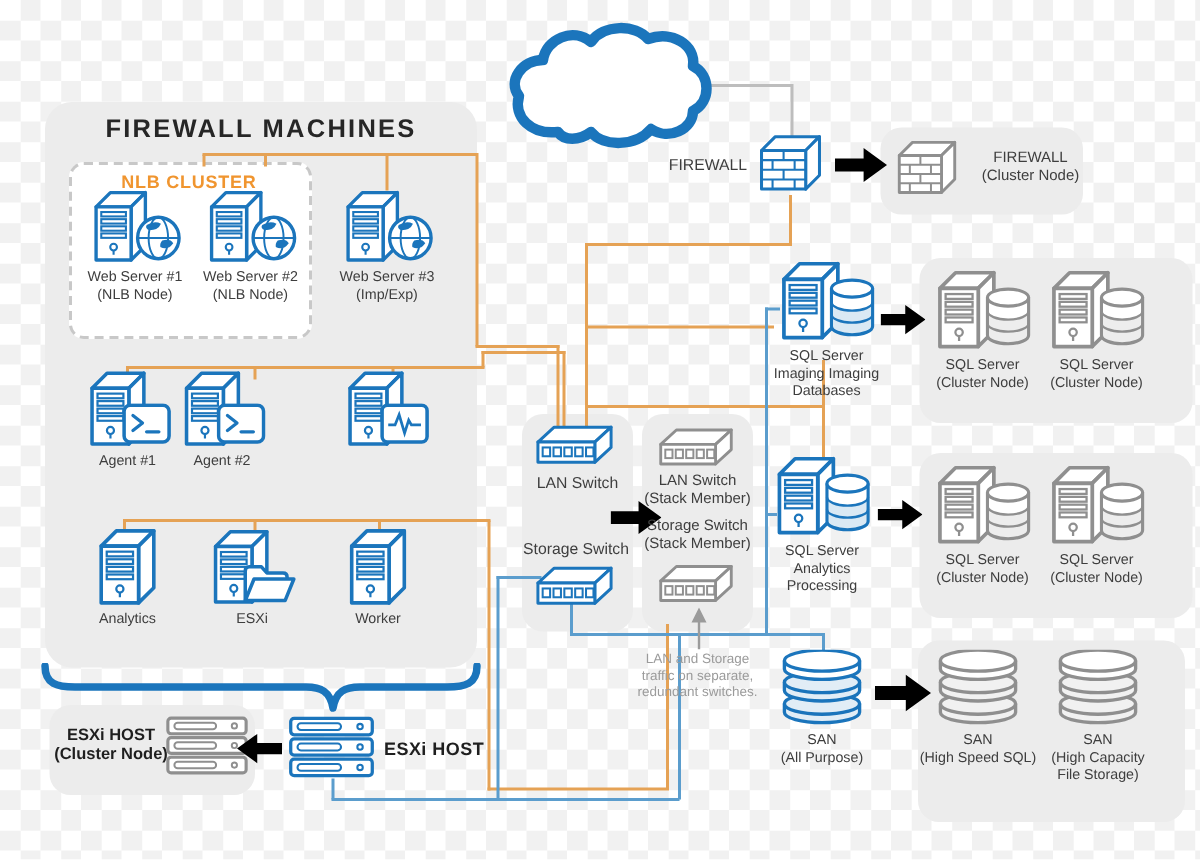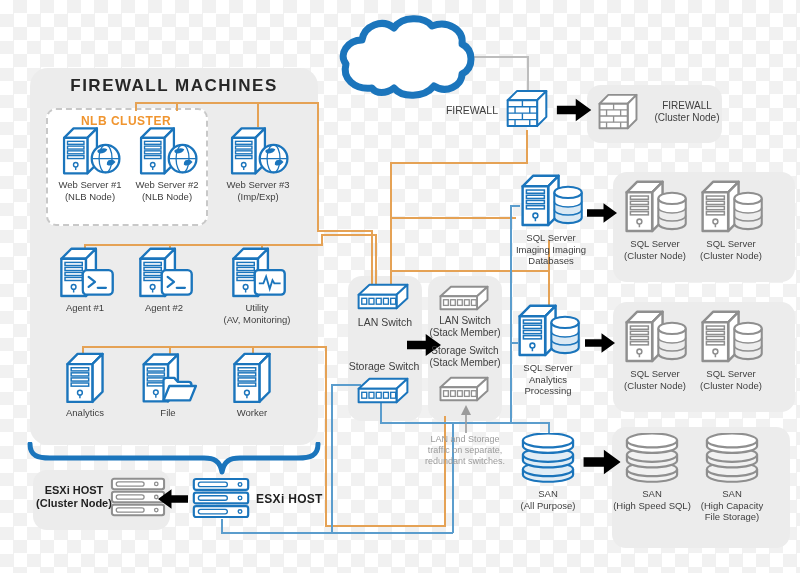--- a/index.html
+++ b/index.html
@@ -254,55 +254,51 @@
 
 <div class="node" style="left:45px;top:244px;width:80px">
   <svg class="ic-blue" width="60" height="55" viewBox="0 0 66 60">
     <use href="#sym-tower" x="0" y="1" width="52" height="58"></use>
       <use href="#sym-term" x="29" y="27" width="36" height="30"></use>
   </svg>
   <div class="lbl">
       <span>Agent #1</span>
     </div>
 </div>
-<div class="node" style="left:124px;top:244px;width:80px">
+<div class="node" style="left:108px;top:244px;width:80px">
   <svg class="ic-blue" width="60" height="55" viewBox="0 0 66 60">
     <use href="#sym-tower" x="0" y="1" width="52" height="58"></use>
       <use href="#sym-term" x="29" y="27" width="36" height="30"></use>
   </svg>
   <div class="lbl">
       <span>Agent #2</span>
     </div>
 </div>
 <div class="node" style="left:203px;top:244px;width:108px">
   <svg class="ic-blue" width="60" height="55" viewBox="0 0 66 60">
     <use href="#sym-tower" x="0" y="1" width="52" height="58"></use>
       <use href="#sym-mon" x="29" y="27" width="36" height="30"></use>
   </svg>
-  <div class="lbl">
-      <span>Utility</span>
-      <span>(AV, Monitoring)</span>
-    </div>
 </div>
 
 <div class="node" style="left:45px;top:350px;width:80px">
   <svg class="ic-blue" width="48" height="54" viewBox="0 0 52 58">
     <use href="#sym-tower" x="0" y="0" width="52" height="58"></use>
   </svg>
   <div class="lbl">
       <span>Analytics</span>
     </div>
 </div>
 <div class="node" style="left:126px;top:350px;width:84px">
   <svg class="ic-blue" width="62" height="54" viewBox="0 0 68 60">
     <use href="#sym-tower" x="0" y="1" width="52" height="58"></use>
       <use href="#sym-folder" x="26" y="26" width="42" height="34"></use>
   </svg>
   <div class="lbl">
-      <span>File</span>
+      <span>ESXi</span>
     </div>
 </div>
 <div class="node" style="left:212px;top:350px;width:80px">
   <svg class="ic-blue" width="48" height="54" viewBox="0 0 52 58">
     <use href="#sym-tower" x="0" y="0" width="52" height="58"></use>
   </svg>
   <div class="lbl">
       <span>Worker</span>
     </div>
 </div>

